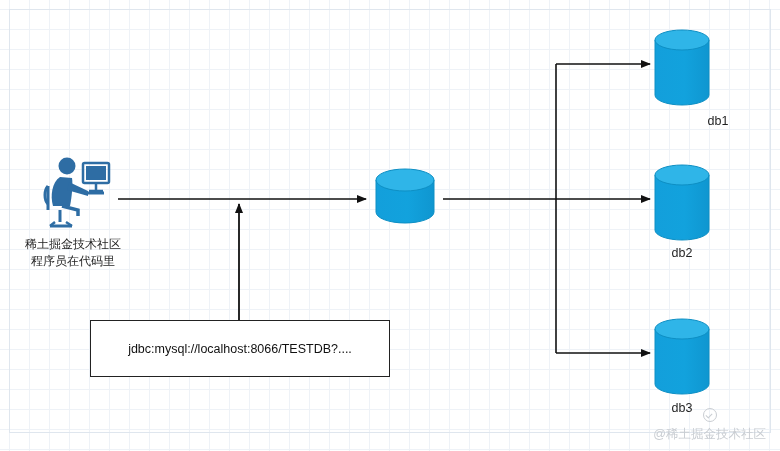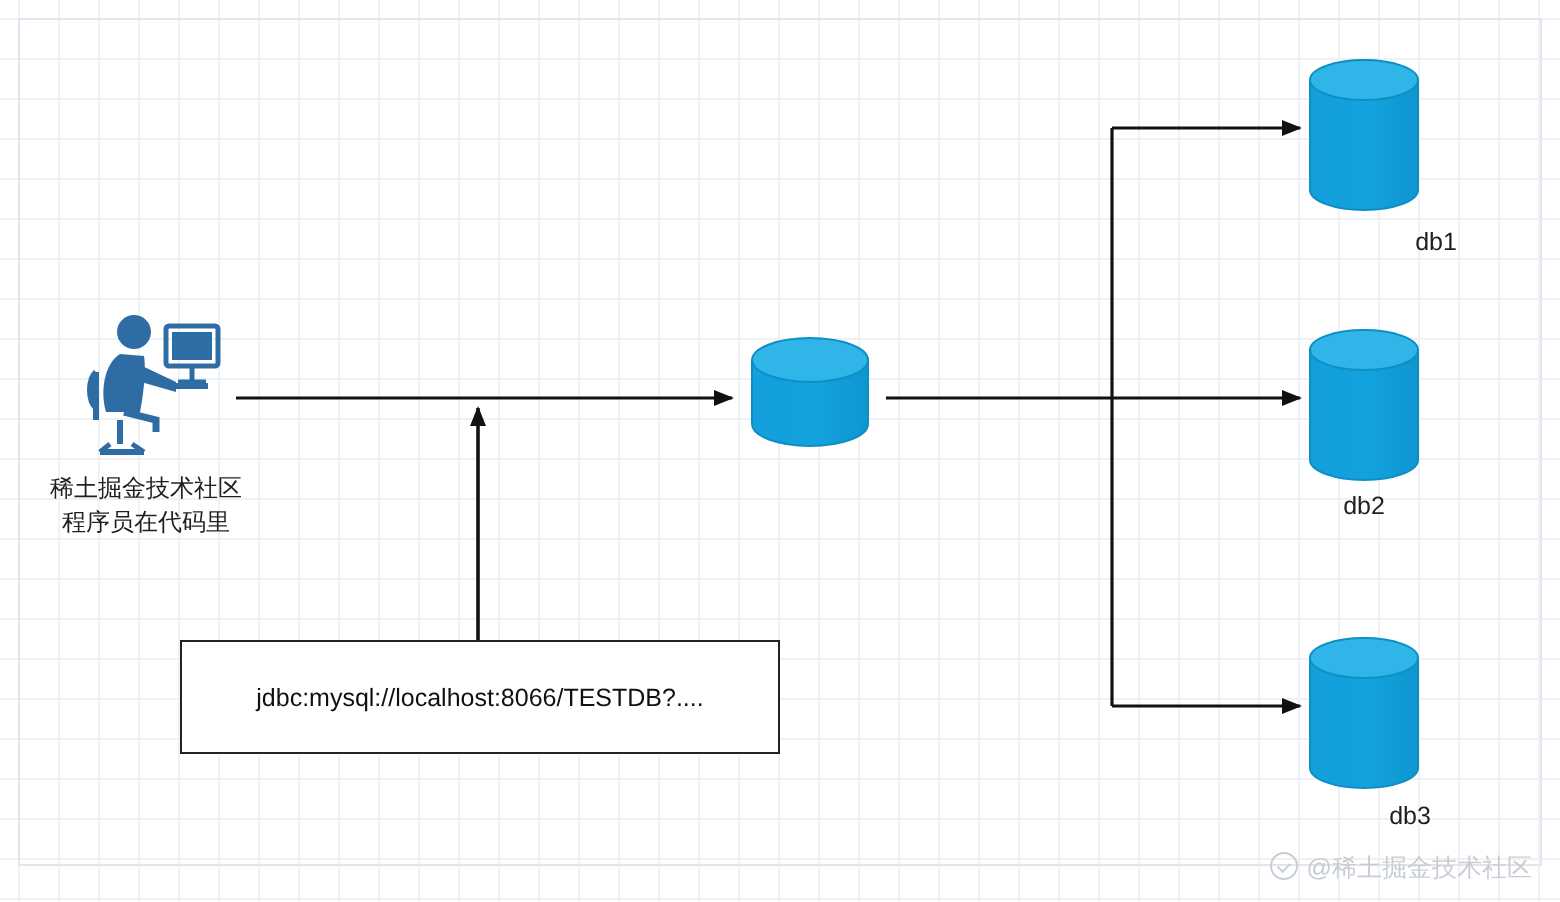--- a/index.html
+++ b/index.html
@@ -57,21 +57,23 @@
     font-size: 12.5px;
     color: #111111;
   }
   .watermark {
     position: absolute;
     right: 14px;
     bottom: 8px;
     font-size: 12.5px;
     color: #c9cdd2;
     display: flex;
+    align-items: center;
     gap: 4px;
+    flex-direction: column;
   }
   .wm-logo {
     display: inline-block;
     width: 12px;
     height: 12px;
     border-radius: 50%;
     border: 1.5px solid #c9cdd2;
     position: relative;
   }
   .wm-logo::after {
@@ -171,20 +173,20 @@
     <div>程序员在代码里</div>
   </div>
 
 
   <div class="box" style="left:90px; top:320px; width:300px; height:57px;">
     <span>jdbc:mysql://localhost:8066/TESTDB?....</span>
   </div>
 
   <div class="label db-label" style="left:688px; top:113px; width:60px;">db1</div>
   <div class="label db-label" style="left:652px; top:245px; width:60px;">db2</div>
-  <div class="label db-label" style="left:675px; top:400px; width:60px;">db3</div>
+  <div class="label db-label" style="left:652px; top:400px; width:60px;">db3</div>
 
   <div class="watermark">
     <span class="wm-logo"></span>
     <span>@稀土掘金技术社区</span>
   </div>
 
 </div>
 
 </body></html>

